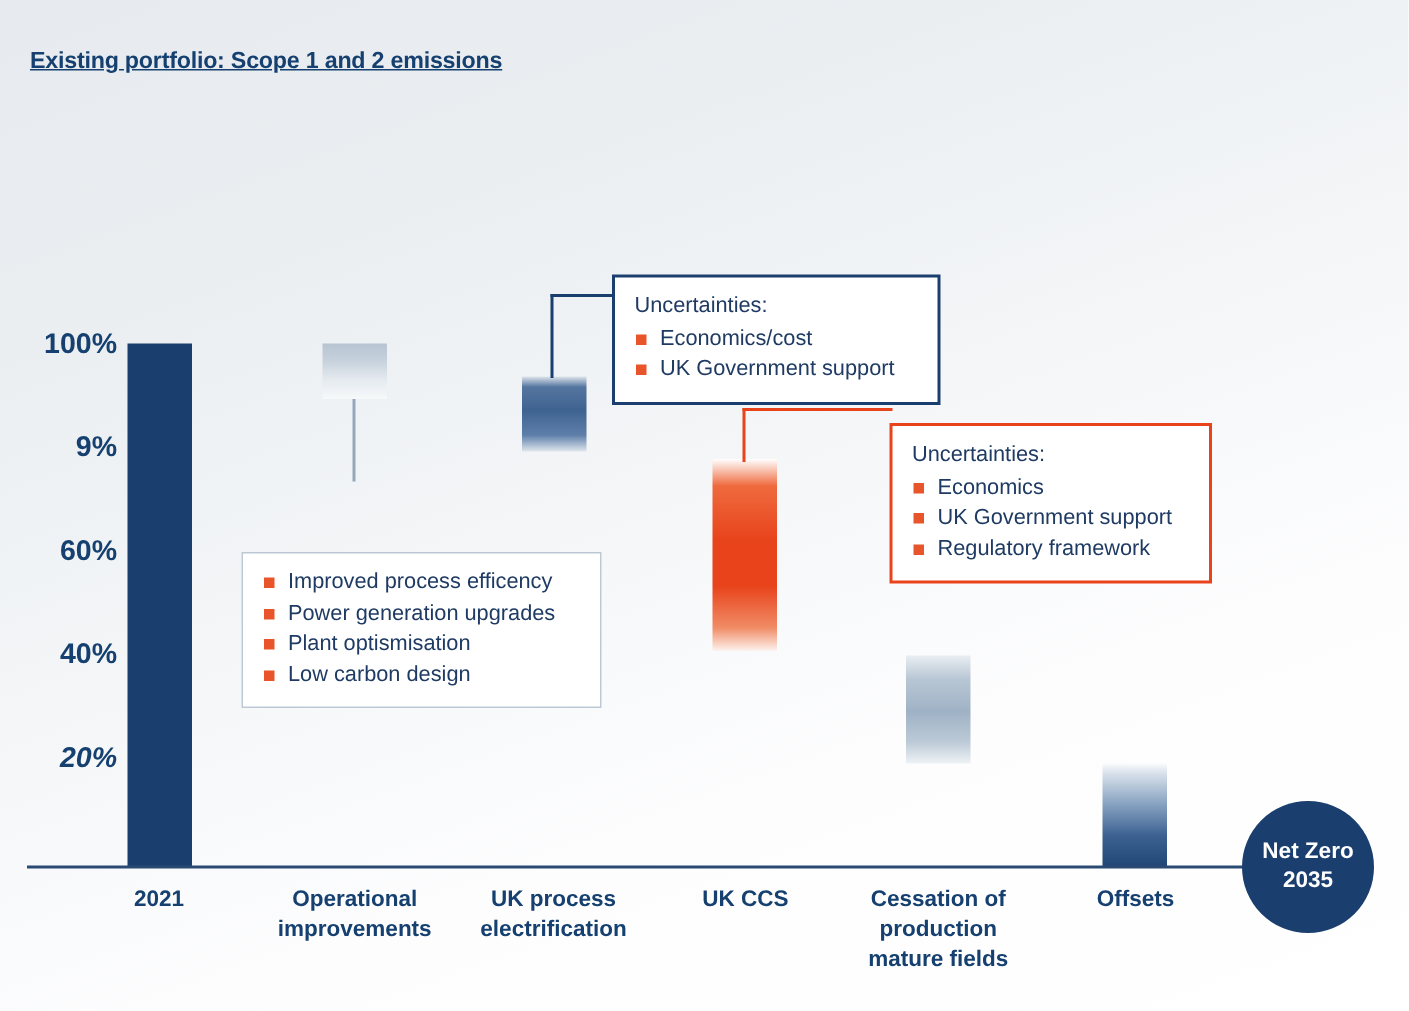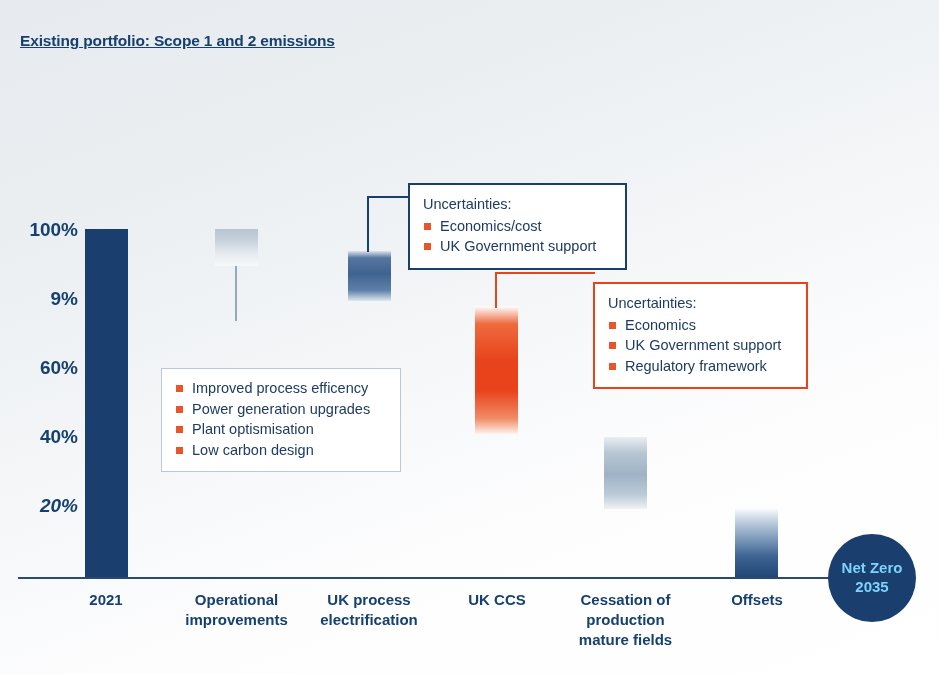--- a/index.html
+++ b/index.html
@@ -179,21 +179,21 @@
     left: 828px;
     top: 534px;
     width: 88px;
     height: 88px;
     border-radius: 50%;
     background: #1a3e6e;
     display: flex;
     flex-direction: column;
     align-items: center;
     justify-content: center;
-    color: #7dd3fc;
+    color: #ffffff;
     font-size: 15px;
     font-weight: bold;
     line-height: 1.25;
     text-align: center;
   }
 </style>
 </head>
 <body>
 
 <div id="slide">

